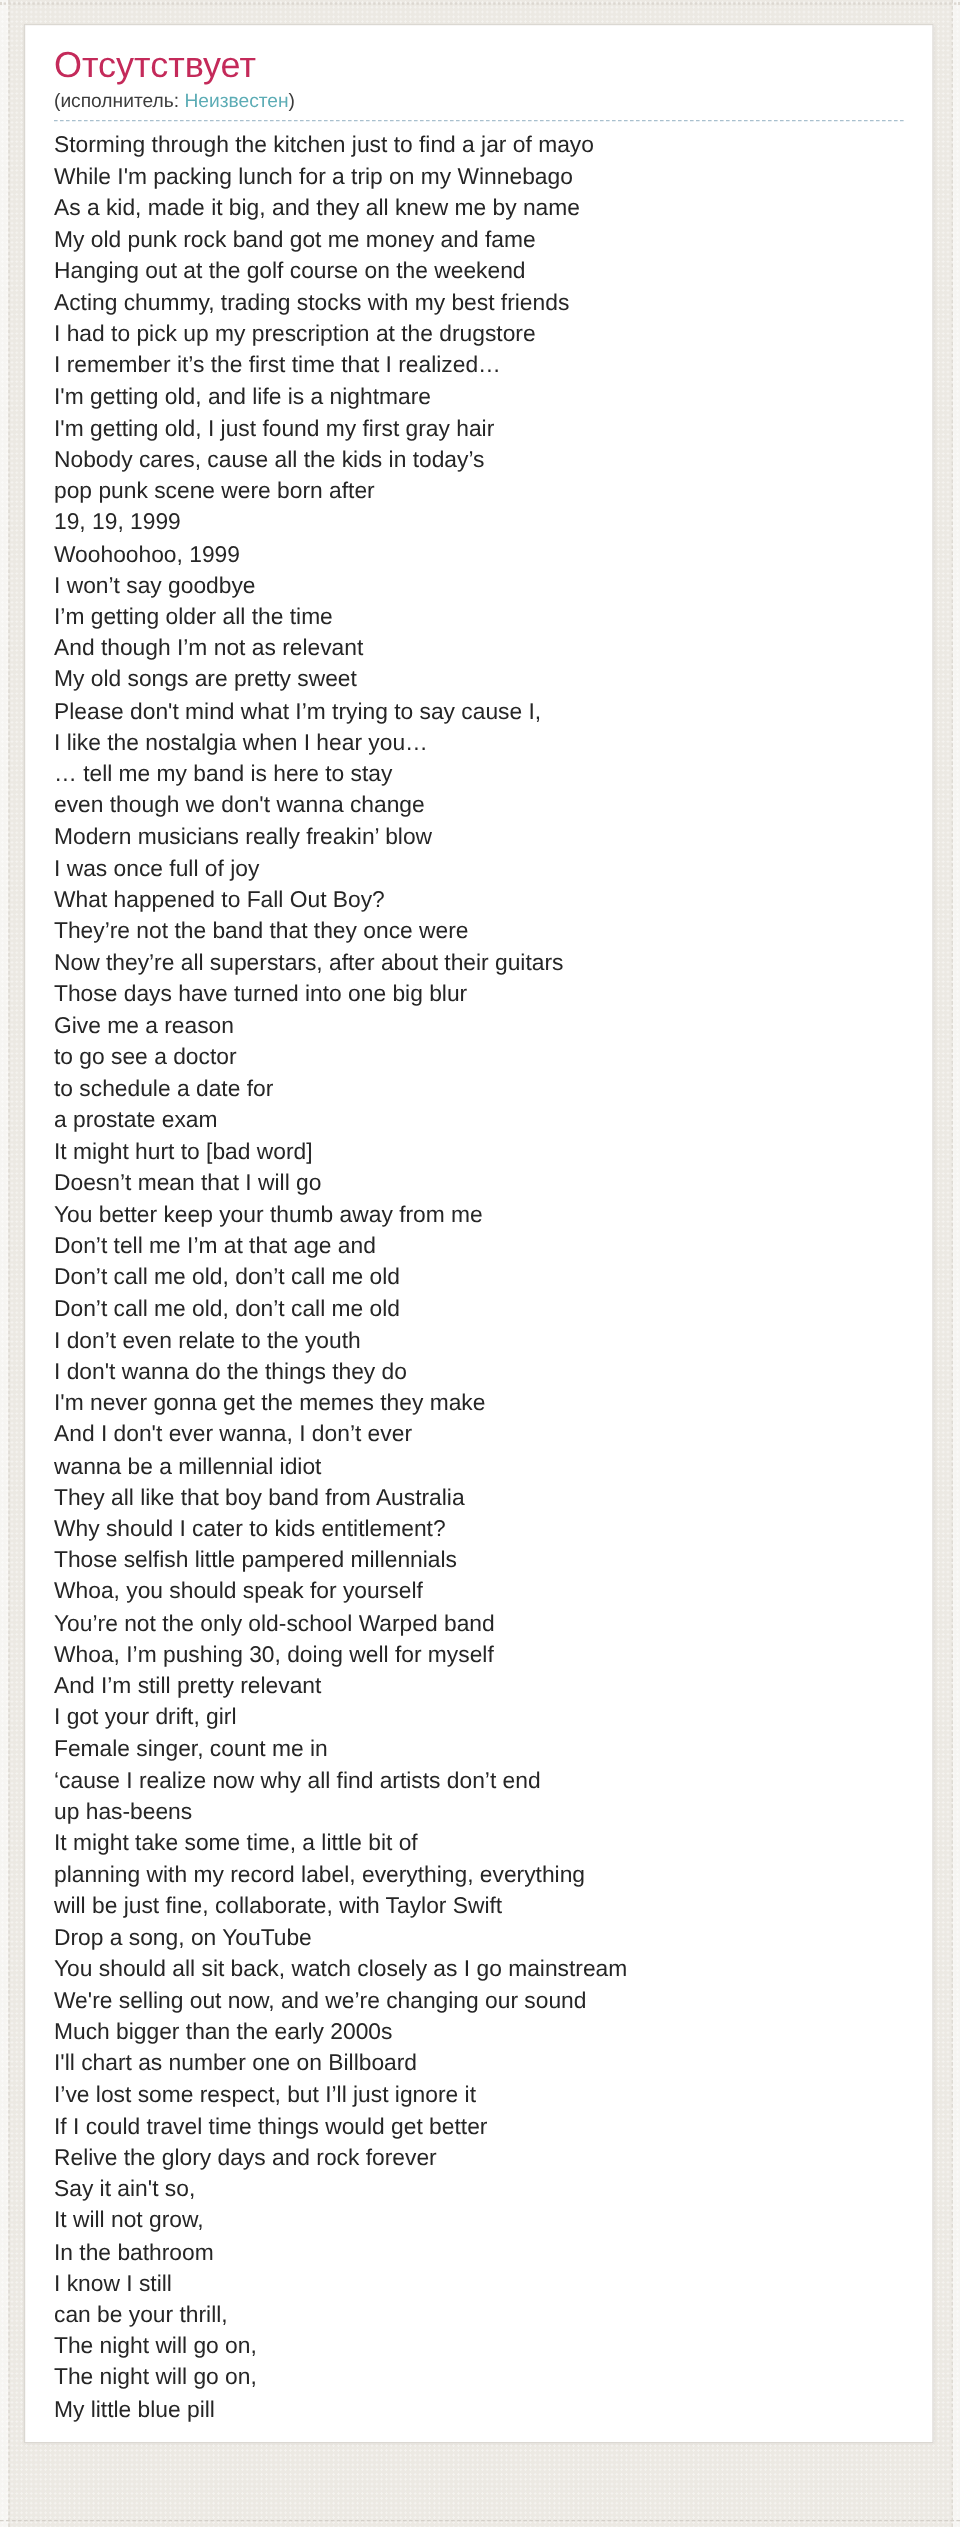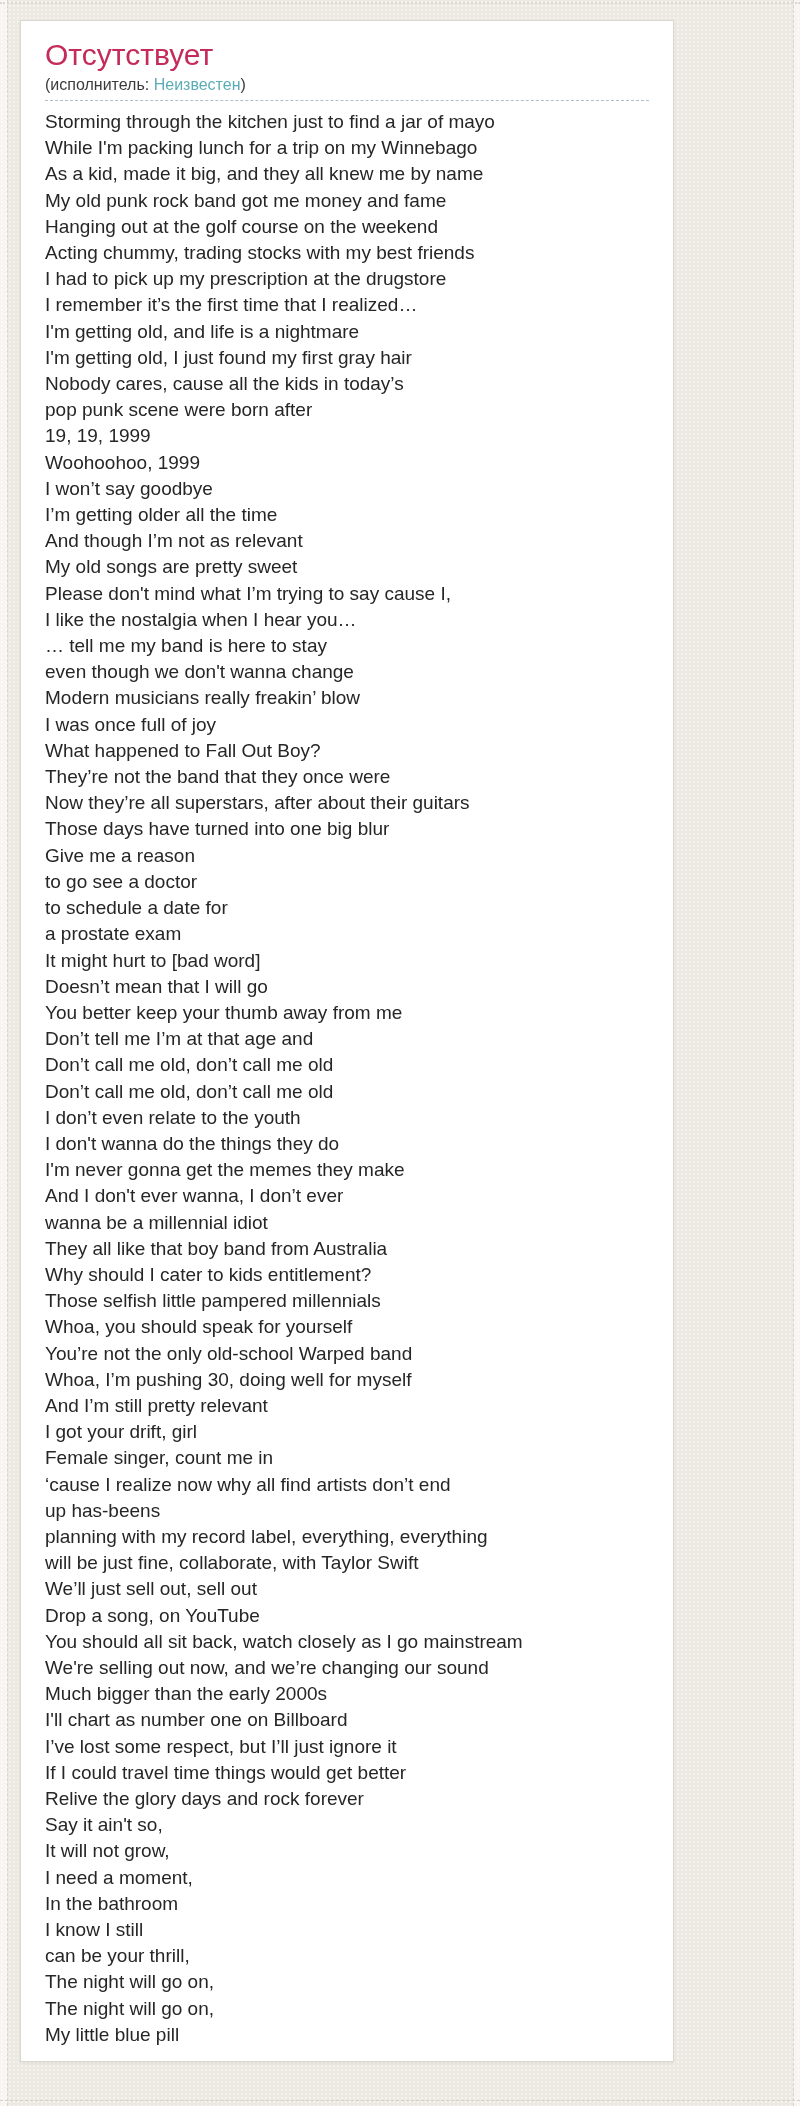--- a/index.html
+++ b/index.html
@@ -22,21 +22,21 @@
   .edge-strip{position:absolute;background:rgba(255,255,255,0.55);}
   .edge-strip.left{left:0;top:0;bottom:0;width:7px;}
   .edge-strip.right{right:0;top:0;bottom:0;width:6px;}
   .stitch{position:absolute;}
   .stitch.top{top:2px;left:0;right:0;border-top:2px dotted #dcd8d1;}
   .stitch.bottom{bottom:5px;left:0;right:0;border-top:1px dashed #d3cfc8;}
   .stitch.left{left:7px;top:0;bottom:0;border-left:1px dashed #d9d5ce;}
   .stitch.right{right:6px;top:0;bottom:0;border-left:1px dashed #d9d5ce;}
 
   .card{
-    position:absolute;left:20px;top:20px;width:654px;
+    position:absolute;left:20px;top:20px;width:758px;
     background:var(--card-bg);
     border:1px solid #dbd8d2;
     box-shadow:0 1px 3px rgba(0,0,0,0.07);
     padding:16px 24px 13px 24px;
   }
   .song-title{
     margin:0;
     font-size:30px;line-height:36px;font-weight:normal;
     color:var(--title);
   }
@@ -113,34 +113,33 @@
       <div class="lyric-line">Why should I cater to kids entitlement?</div>
       <div class="lyric-line">Those selfish little pampered millennials</div>
       <div class="lyric-line">Whoa, you should speak for yourself</div>
       <div class="lyric-line">You’re not the only old-school Warped band</div>
       <div class="lyric-line">Whoa, I’m pushing 30, doing well for myself</div>
       <div class="lyric-line">And I’m still pretty relevant</div>
       <div class="lyric-line">I got your drift, girl</div>
       <div class="lyric-line">Female singer, count me in</div>
       <div class="lyric-line">‘cause I realize now why all find artists don’t end</div>
       <div class="lyric-line">up has-beens</div>
+      <div class="lyric-line">It might take some time, a little bit of</div>
       <div class="lyric-line">planning with my record label, everything, everything</div>
       <div class="lyric-line">will be just fine, collaborate, with Taylor Swift</div>
-      <div class="lyric-line">We’ll just sell out, sell out</div>
       <div class="lyric-line">Drop a song, on YouTube</div>
       <div class="lyric-line">You should all sit back, watch closely as I go mainstream</div>
       <div class="lyric-line">We're selling out now, and we’re changing our sound</div>
       <div class="lyric-line">Much bigger than the early 2000s</div>
       <div class="lyric-line">I'll chart as number one on Billboard</div>
       <div class="lyric-line">I’ve lost some respect, but I’ll just ignore it</div>
       <div class="lyric-line">If I could travel time things would get better</div>
       <div class="lyric-line">Relive the glory days and rock forever</div>
       <div class="lyric-line">Say it ain't so,</div>
       <div class="lyric-line">It will not grow,</div>
-      <div class="lyric-line">I need a moment,</div>
       <div class="lyric-line">In the bathroom</div>
       <div class="lyric-line">I know I still</div>
       <div class="lyric-line">can be your thrill,</div>
       <div class="lyric-line">The night will go on,</div>
       <div class="lyric-line">The night will go on,</div>
       <div class="lyric-line">My little blue pill</div>
     </div>
 </div>
 
 </body></html>

